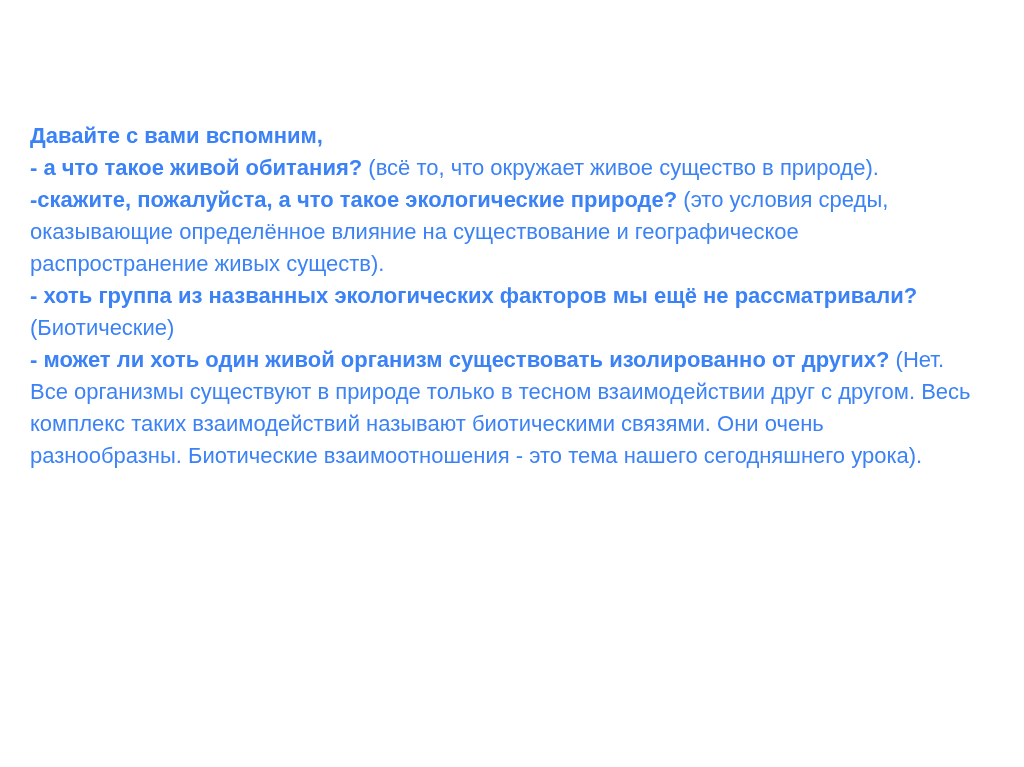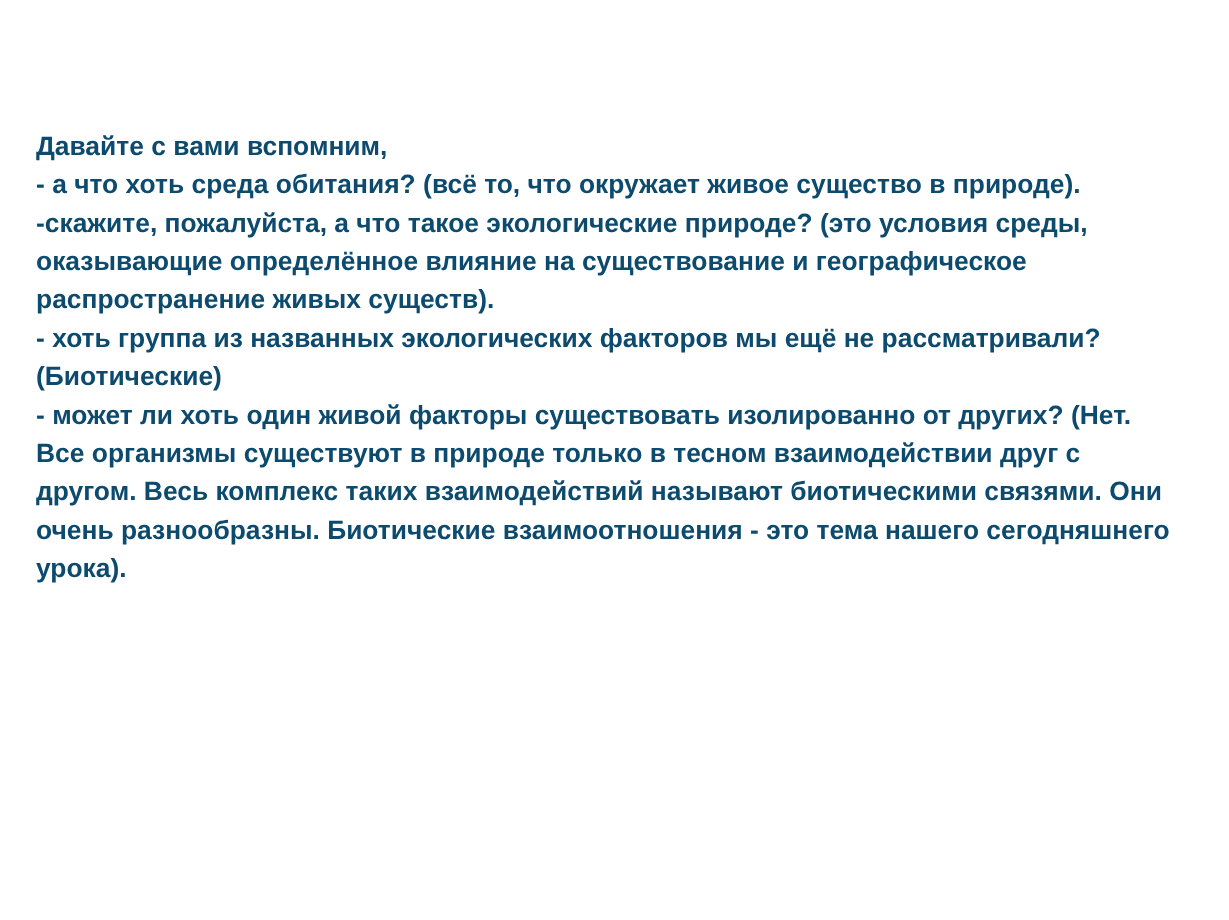--- a/index.html
+++ b/index.html
@@ -11,42 +11,42 @@
     position: relative;
     width: 1024px;
     height: 767px;
     background: #ffffff;
     overflow: hidden;
     font-family: "Liberation Sans", "DejaVu Sans", sans-serif;
   }
   .text-block {
     position: absolute;
     left: 30px;
-    top: 106px;
+    top: 120px;
     width: 950px;
-    color: #0c4a6e;
+    color: #3b82f6;
     font-size: 22px;
     line-height: 32px;
     letter-spacing: 0;
   }
   .text-block p {
     margin: 0;
     padding: 0;
   }
   .seg-bold {
     font-weight: 700;
   }
   .seg-regular {
-    font-weight: 700;
+    font-weight: 400;
   }
 </style>
 </head>
 <body>
 
 <div class="slide">
   <div class="text-block">
       <p><span class="seg-bold">Давайте с вами вспомним,</span></p>
-      <p><span class="seg-bold">- а что хоть среда обитания?</span><span class="seg-regular"> (всё то, что окружает живое существо в природе).</span></p>
+      <p><span class="seg-bold">- а что такое живой обитания?</span><span class="seg-regular"> (всё то, что окружает живое существо в природе).</span></p>
       <p><span class="seg-bold">-скажите, пожалуйста, а что такое экологические природе?</span><span class="seg-regular"> (это условия среды, оказывающие определённое влияние на существование и географическое распространение живых существ).</span></p>
       <p><span class="seg-bold">- хоть группа из названных экологических факторов мы ещё не рассматривали?</span><span class="seg-regular"> (Биотические)</span></p>
-      <p><span class="seg-bold">- может ли хоть один живой факторы существовать изолированно от других?</span><span class="seg-regular"> (Нет. Все организмы существуют в природе только в тесном взаимодействии друг с другом. Весь комплекс таких взаимодействий называют биотическими связями. Они очень разнообразны. Биотические взаимоотношения - это тема нашего сегодняшнего урока).</span></p>
+      <p><span class="seg-bold">- может ли хоть один живой организм существовать изолированно от других?</span><span class="seg-regular"> (Нет. Все организмы существуют в природе только в тесном взаимодействии друг с другом. Весь комплекс таких взаимодействий называют биотическими связями. Они очень разнообразны. Биотические взаимоотношения - это тема нашего сегодняшнего урока).</span></p>
     </div>
 </div>
 
 </body></html>

